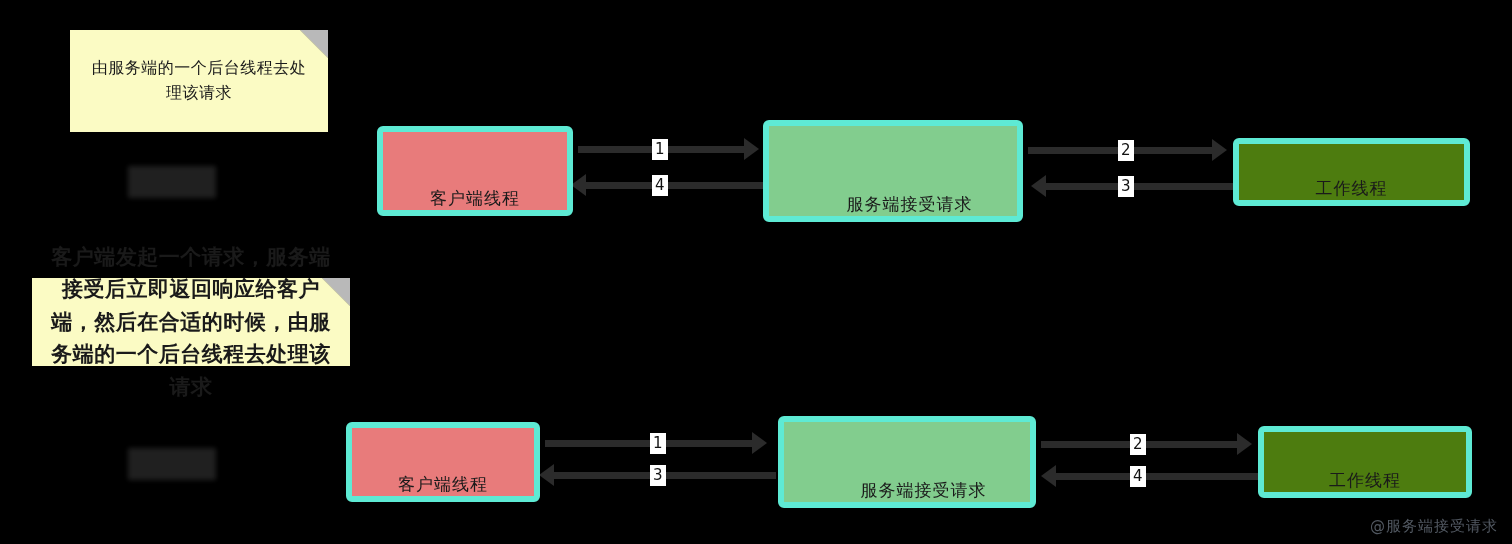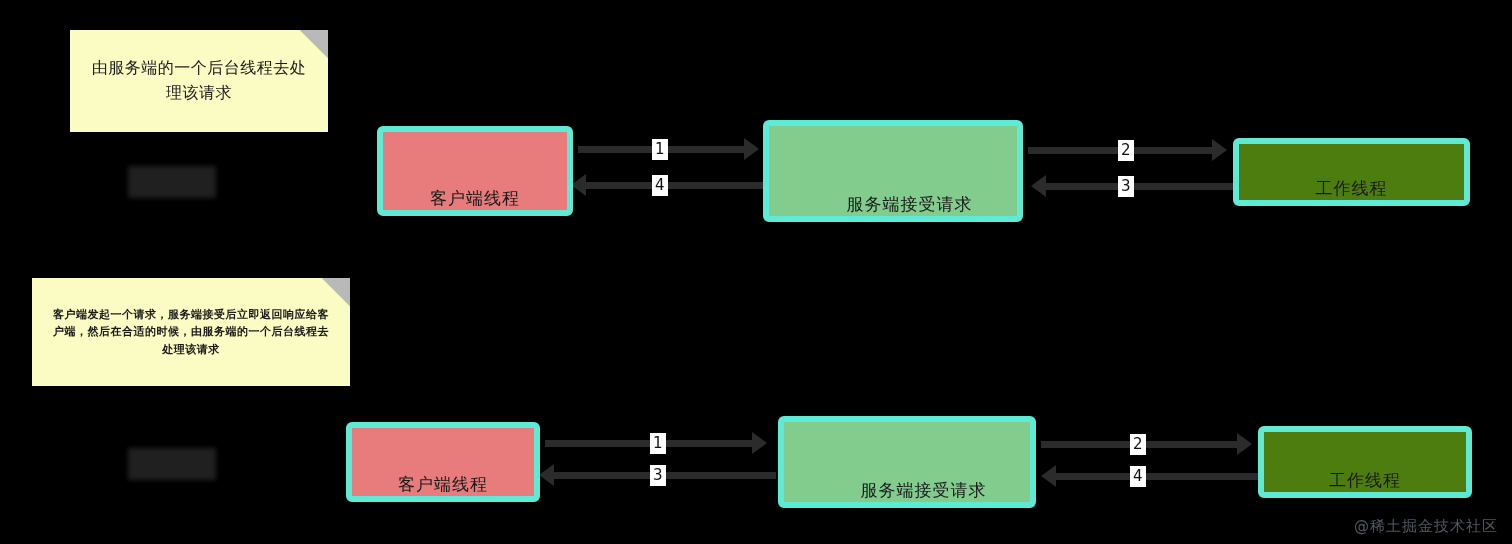--- a/index.html
+++ b/index.html
@@ -49,22 +49,22 @@
     top: 30px;
     width: 258px;
     height: 102px;
     font-size: 16px;
     font-weight: normal;
   }
   #note-2 {
     left: 32px;
     top: 278px;
     width: 318px;
-    height: 108px;
-    font-size: 11px;
+    height: 88px;
+    font-size: 21px;
     font-weight: bold;
   }
 
   
   .redacted {
     position: absolute;
     background: #222222;
     border-radius: 1px;
     filter: blur(2.5px);
     opacity: 0.95;
@@ -202,15 +202,15 @@
   <div class="seq-label" style="left:650px; top:465px;">3</div>
 
   <div class="wire" style="left:1041px; top:441px; width:200px;"></div>
   <div class="head right" style="left:1237px; top:433px;"></div>
   <div class="seq-label" style="left:1130px; top:434px;">2</div>
 
   <div class="wire" style="left:1056px; top:473px; width:205px;"></div>
   <div class="head left" style="left:1041px; top:465px;"></div>
   <div class="seq-label" style="left:1130px; top:466px;">4</div>
 
-  <div id="watermark">@稀土掘金技术社区</div>
+  <div id="watermark">@服务端接受请求</div>
 
 </div>
 
 </body></html>

